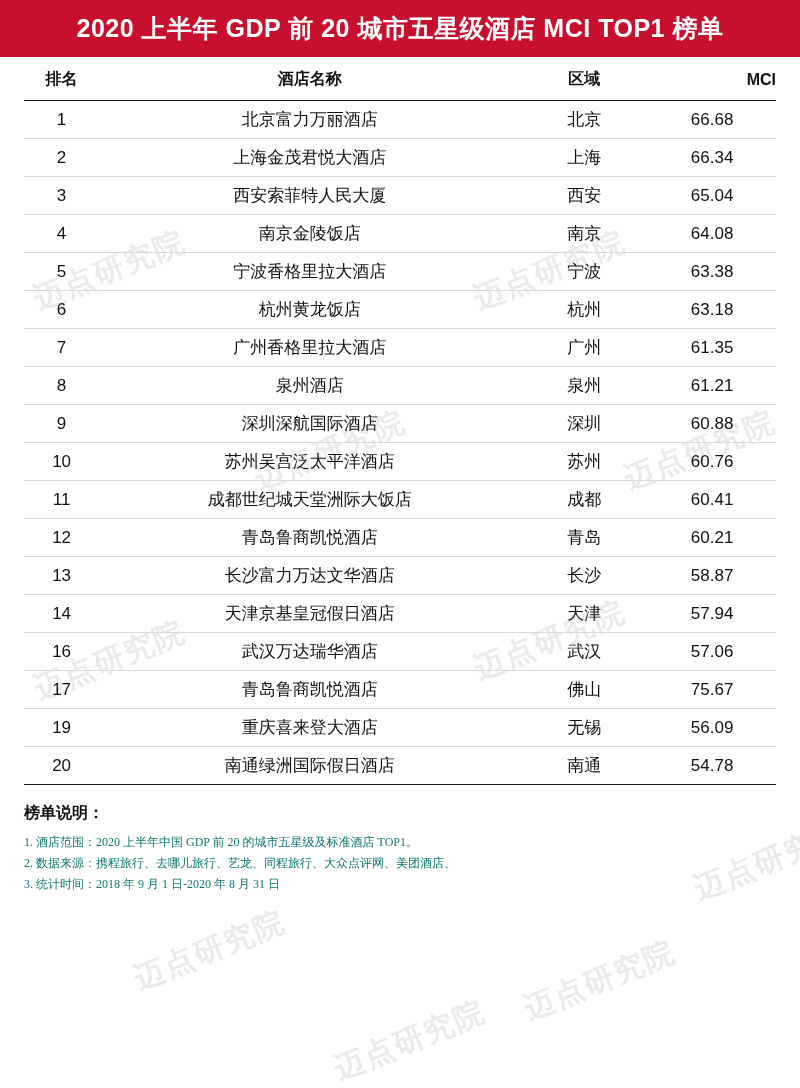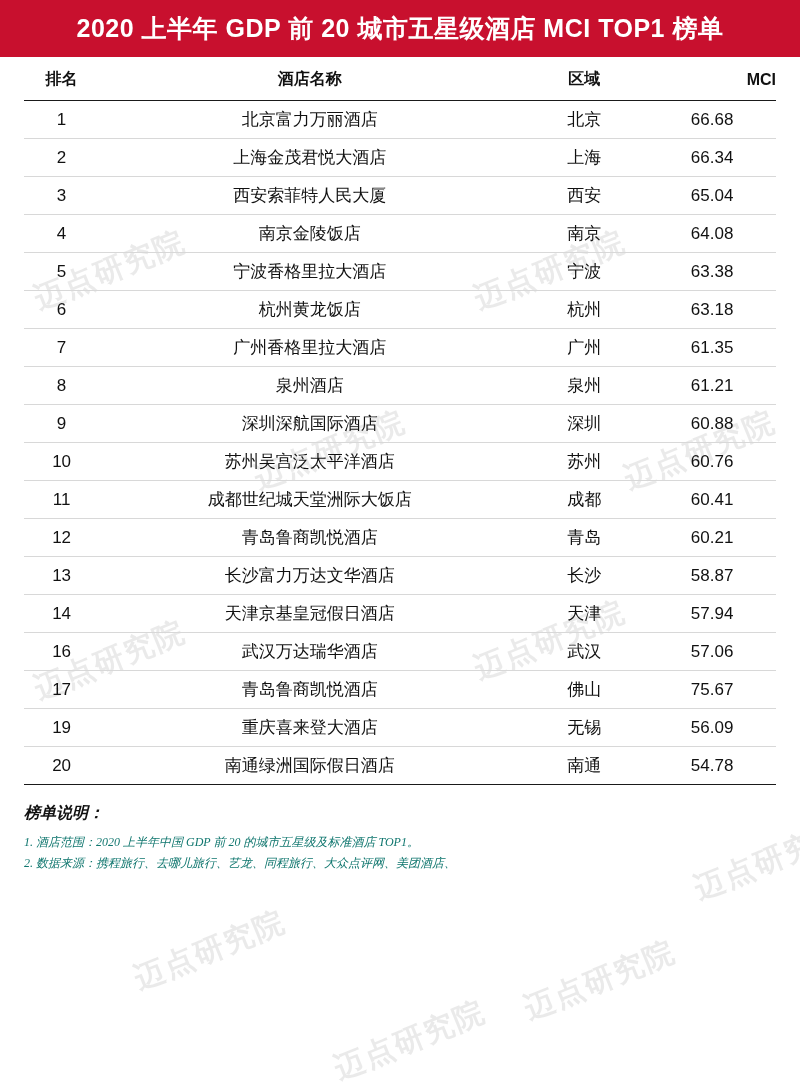--- a/index.html
+++ b/index.html
@@ -94,21 +94,20 @@
   .th-mci    { text-align: right; }
 
   td.name-cell { font-size: 17px; }
   td.mci-cell  { font-variant-numeric: tabular-nums; }
 
   
   .notes {
     position: relative;
     z-index: 6;
     padding: 18px 36px 0 24px;
-    font-style: italic;
   }
   .notes-title {
     font-family: "Liberation Sans", sans-serif;
     font-weight: 700;
     font-size: 16px;
     margin-bottom: 8px;
     color: #111;
   }
   .note-line {
     font-size: 12px;
@@ -262,13 +261,14 @@
           <td class="mci-cell">54.78</td>
         </tr>
       </tbody>
   </table>
 </div>
 
 <div class="notes">
   <div class="notes-title">榜单说明：</div>
   <div class="note-line">1. 酒店范围：2020 上半年中国 GDP 前 20 的城市五星级及标准酒店 TOP1。</div>
   <div class="note-line">2. 数据来源：携程旅行、去哪儿旅行、艺龙、同程旅行、大众点评网、美团酒店、</div>
+  <div class="note-line">3. 统计时间：2018 年 9 月 1 日-2020 年 8 月 31 日</div>
 </div>
 
 </body></html>

